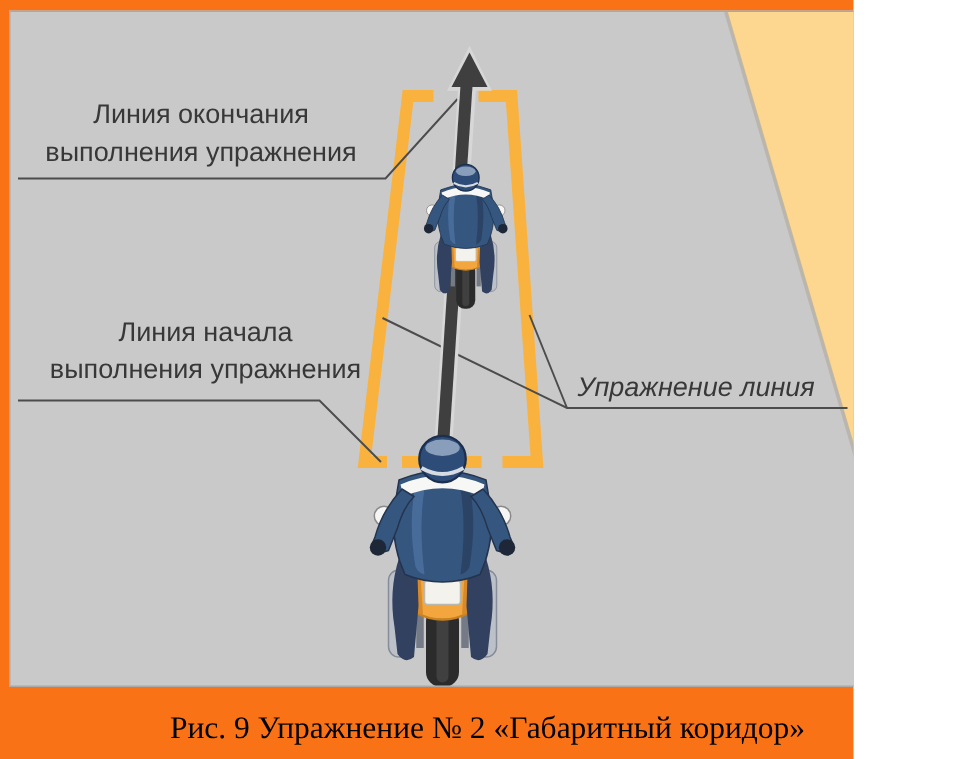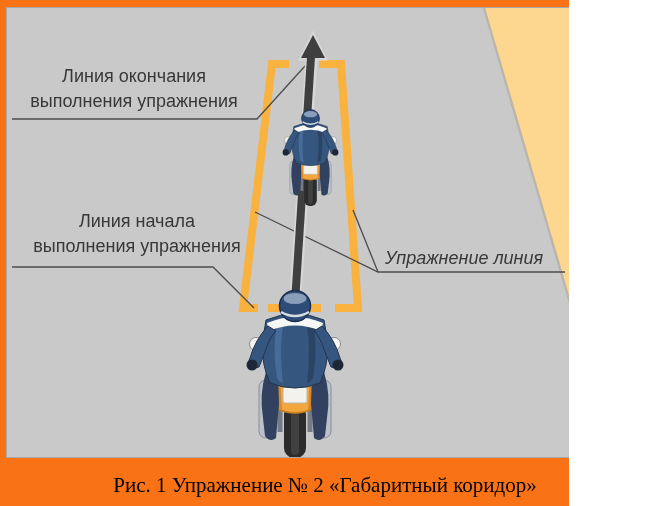--- a/index.html
+++ b/index.html
@@ -137,15 +137,15 @@
     <div>выполнения упражнения</div>
   </div>
 
   <div class="label label-start">
     <div>Линия начала</div>
     <div>выполнения упражнения</div>
   </div>
 
   <div class="label label-control">Упражнение линия</div>
 
-  <div class="caption">Рис. 1 Упражнение № 2 «Габаритный коридор»</div>
+  <div class="caption">Рис. 9 Упражнение № 2 «Габаритный коридор»</div>
 
 </div>
 
 </body></html>

